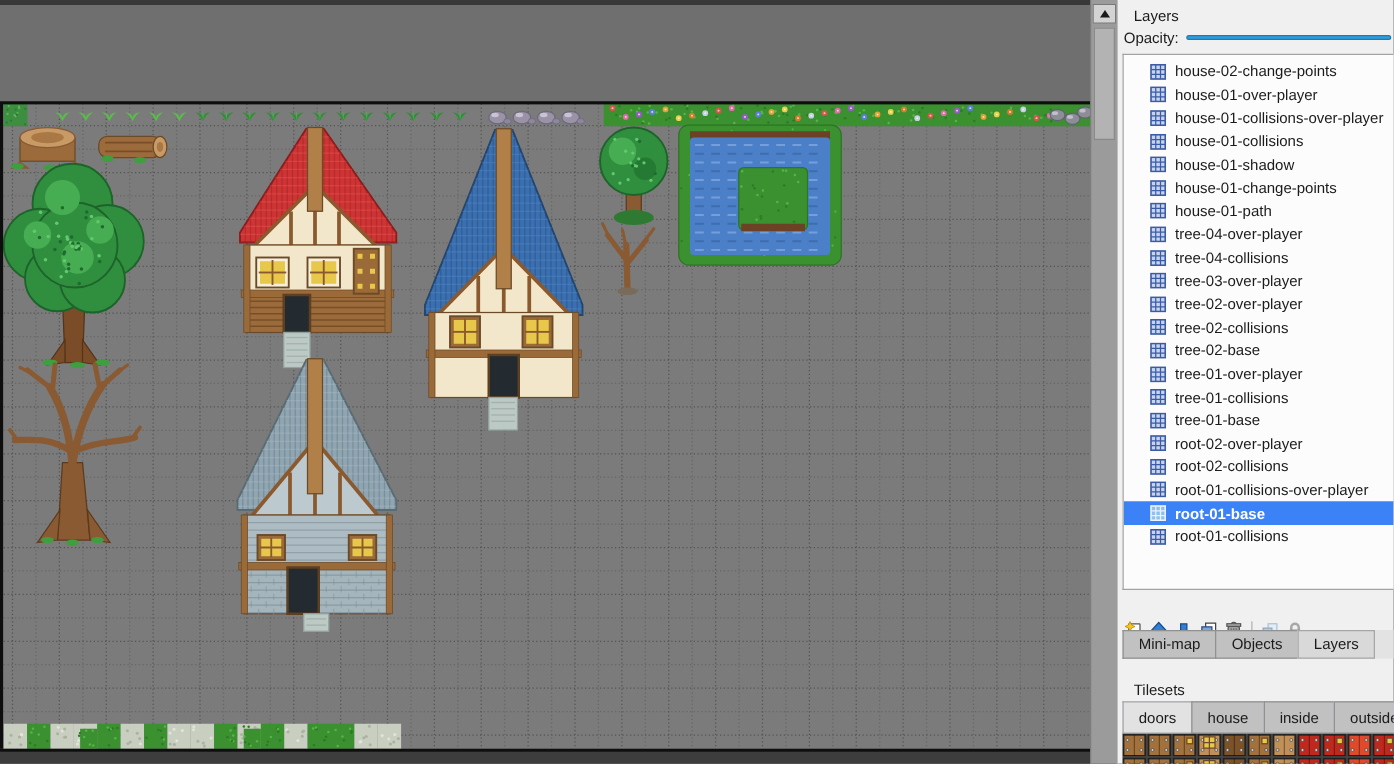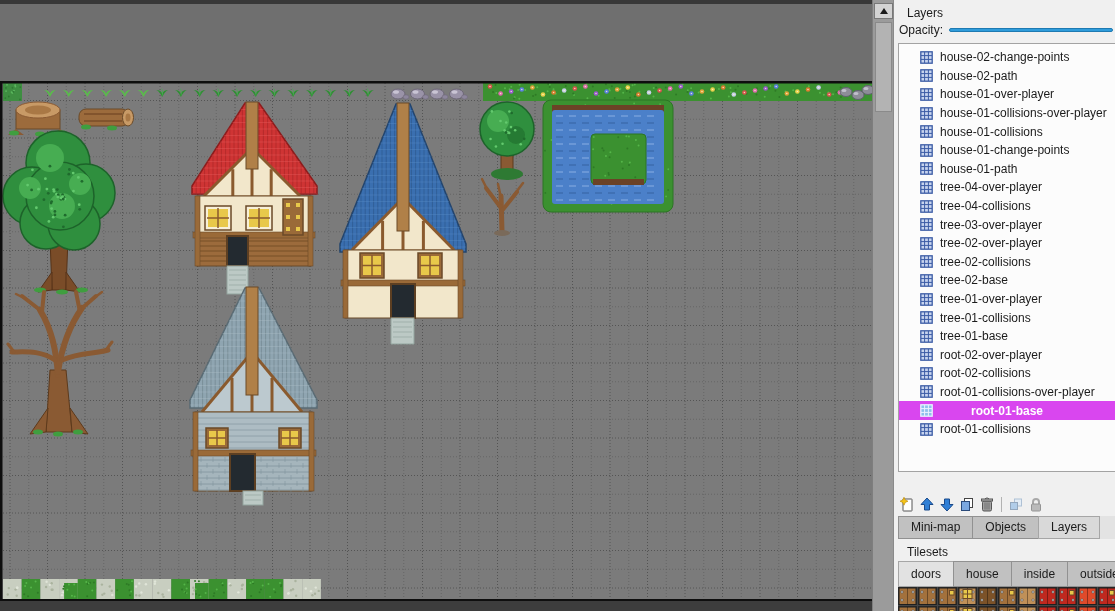--- a/index.html
+++ b/index.html
@@ -20,28 +20,28 @@
   
   .panel { position:absolute; left:893px; top:0; width:222px; height:611px; background:#f0f0f0; border-left:1px solid #8a8a8a; }
   .panel-title { position:absolute; left:13px; top:6px; }
   .opacity-label { position:absolute; left:5px; top:23px; }
   .opacity-slider { position:absolute; left:55px; right:2px; top:28px; height:5px; }
   .opacity-fill { height:4px; border-radius:2px; background:#2f9cdb; width:100%; border:1px solid #1e7ab2; }
 
   .layer-list { position:absolute; left:4px; right:0; top:43px; height:429px; background:#fcfcfc; border:1px solid #a3a3a3; border-right:none; overflow:hidden; padding-top:4px; }
   .layer-row { height:18.6px; display:flex; align-items:center; padding-left:21px; white-space:nowrap; cursor:default; }
   .layer-row .licon { width:13px; height:13px; margin-right:7px; flex:none; }
-  .layer-row.selected { background:#d946ef; color:#ffffff; font-weight:bold;gap:31px; }
+  .layer-row.selected { background:#3b82f6; color:#ffffff; font-weight:bold; }
 
   .layer-toolbar { position:absolute; left:5px; top:494px; height:20px; display:flex; align-items:center; gap:4px; }
   .tool-btn { width:16px; height:17px; display:flex; align-items:center; justify-content:center; }
   .tool-btn.disabled { opacity:.55; }
   .tool-sep { width:1px; height:15px; background:#b2b2b2; margin:0 2px; }
 
-  .dock-tabs { position:absolute; left:4px; right:0; top:516px; height:23px; background:#e3e3e3; display:flex; align-items:stretch; }
+  .dock-tabs { position:absolute; left:4px; right:0; top:504px; height:23px; background:#e3e3e3; display:flex; align-items:stretch; }
   .dtab { padding:0 12px; line-height:21px; background:#c1c1c1; border:1px solid #919191; border-right:none; }
   .dtab:last-of-type { border-right:1px solid #919191; }
   .dtab.active { background:#d9d9d9; border-color:#a6a6a6; }
 
   .tilesets-label { position:absolute; left:13px; top:545px; }
   .tileset-tabs { position:absolute; left:4px; right:0; top:561px; height:26px; background:#c4b5fd; display:flex; align-items:stretch; }
   .ttab { padding:0 12px; line-height:24px; background:#c1c1c1; border:1px solid #919191; border-right:none; }
   .ttab:last-of-type { border-right:1px solid #919191; }
   .ttab.active { background:#e2e2e2; border-color:#a6a6a6; }
 
@@ -1090,30 +1090,20 @@
           <span>house-02-change-points</span>
         </div>
         <div class="layer-row">
           <svg viewBox="0 0 13 13" class="licon">
             <rect x="0.8" y="0.8" width="11.4" height="11.4" fill="#c7d4ee" stroke="#3b5ba5" stroke-width="1.3"></rect>
             <line x1="4.6" y1="1" x2="4.6" y2="12" stroke="#3b5ba5" stroke-width="1"></line>
             <line x1="1" y1="4.6" x2="12" y2="4.6" stroke="#3b5ba5" stroke-width="1"></line>
             <line x1="8.4" y1="1" x2="8.4" y2="12" stroke="#3b5ba5" stroke-width="1"></line>
             <line x1="1" y1="8.4" x2="12" y2="8.4" stroke="#3b5ba5" stroke-width="1"></line>
           </svg>
-          <span>house-02-path</span>
-        </div>
-        <div class="layer-row">
-          <svg viewBox="0 0 13 13" class="licon">
-            <rect x="0.8" y="0.8" width="11.4" height="11.4" fill="#c7d4ee" stroke="#3b5ba5" stroke-width="1.3"></rect>
-            <line x1="4.6" y1="1" x2="4.6" y2="12" stroke="#3b5ba5" stroke-width="1"></line>
-            <line x1="1" y1="4.6" x2="12" y2="4.6" stroke="#3b5ba5" stroke-width="1"></line>
-            <line x1="8.4" y1="1" x2="8.4" y2="12" stroke="#3b5ba5" stroke-width="1"></line>
-            <line x1="1" y1="8.4" x2="12" y2="8.4" stroke="#3b5ba5" stroke-width="1"></line>
-          </svg>
           <span>house-01-over-player</span>
         </div>
         <div class="layer-row">
           <svg viewBox="0 0 13 13" class="licon">
             <rect x="0.8" y="0.8" width="11.4" height="11.4" fill="#c7d4ee" stroke="#3b5ba5" stroke-width="1.3"></rect>
             <line x1="4.6" y1="1" x2="4.6" y2="12" stroke="#3b5ba5" stroke-width="1"></line>
             <line x1="1" y1="4.6" x2="12" y2="4.6" stroke="#3b5ba5" stroke-width="1"></line>
             <line x1="8.4" y1="1" x2="8.4" y2="12" stroke="#3b5ba5" stroke-width="1"></line>
             <line x1="1" y1="8.4" x2="12" y2="8.4" stroke="#3b5ba5" stroke-width="1"></line>
           </svg>
@@ -1121,20 +1111,30 @@
         </div>
         <div class="layer-row">
           <svg viewBox="0 0 13 13" class="licon">
             <rect x="0.8" y="0.8" width="11.4" height="11.4" fill="#c7d4ee" stroke="#3b5ba5" stroke-width="1.3"></rect>
             <line x1="4.6" y1="1" x2="4.6" y2="12" stroke="#3b5ba5" stroke-width="1"></line>
             <line x1="1" y1="4.6" x2="12" y2="4.6" stroke="#3b5ba5" stroke-width="1"></line>
             <line x1="8.4" y1="1" x2="8.4" y2="12" stroke="#3b5ba5" stroke-width="1"></line>
             <line x1="1" y1="8.4" x2="12" y2="8.4" stroke="#3b5ba5" stroke-width="1"></line>
           </svg>
           <span>house-01-collisions</span>
+        </div>
+        <div class="layer-row">
+          <svg viewBox="0 0 13 13" class="licon">
+            <rect x="0.8" y="0.8" width="11.4" height="11.4" fill="#c7d4ee" stroke="#3b5ba5" stroke-width="1.3"></rect>
+            <line x1="4.6" y1="1" x2="4.6" y2="12" stroke="#3b5ba5" stroke-width="1"></line>
+            <line x1="1" y1="4.6" x2="12" y2="4.6" stroke="#3b5ba5" stroke-width="1"></line>
+            <line x1="8.4" y1="1" x2="8.4" y2="12" stroke="#3b5ba5" stroke-width="1"></line>
+            <line x1="1" y1="8.4" x2="12" y2="8.4" stroke="#3b5ba5" stroke-width="1"></line>
+          </svg>
+          <span>house-01-shadow</span>
         </div>
         <div class="layer-row">
           <svg viewBox="0 0 13 13" class="licon">
             <rect x="0.8" y="0.8" width="11.4" height="11.4" fill="#c7d4ee" stroke="#3b5ba5" stroke-width="1.3"></rect>
             <line x1="4.6" y1="1" x2="4.6" y2="12" stroke="#3b5ba5" stroke-width="1"></line>
             <line x1="1" y1="4.6" x2="12" y2="4.6" stroke="#3b5ba5" stroke-width="1"></line>
             <line x1="8.4" y1="1" x2="8.4" y2="12" stroke="#3b5ba5" stroke-width="1"></line>
             <line x1="1" y1="8.4" x2="12" y2="8.4" stroke="#3b5ba5" stroke-width="1"></line>
           </svg>
           <span>house-01-change-points</span>

